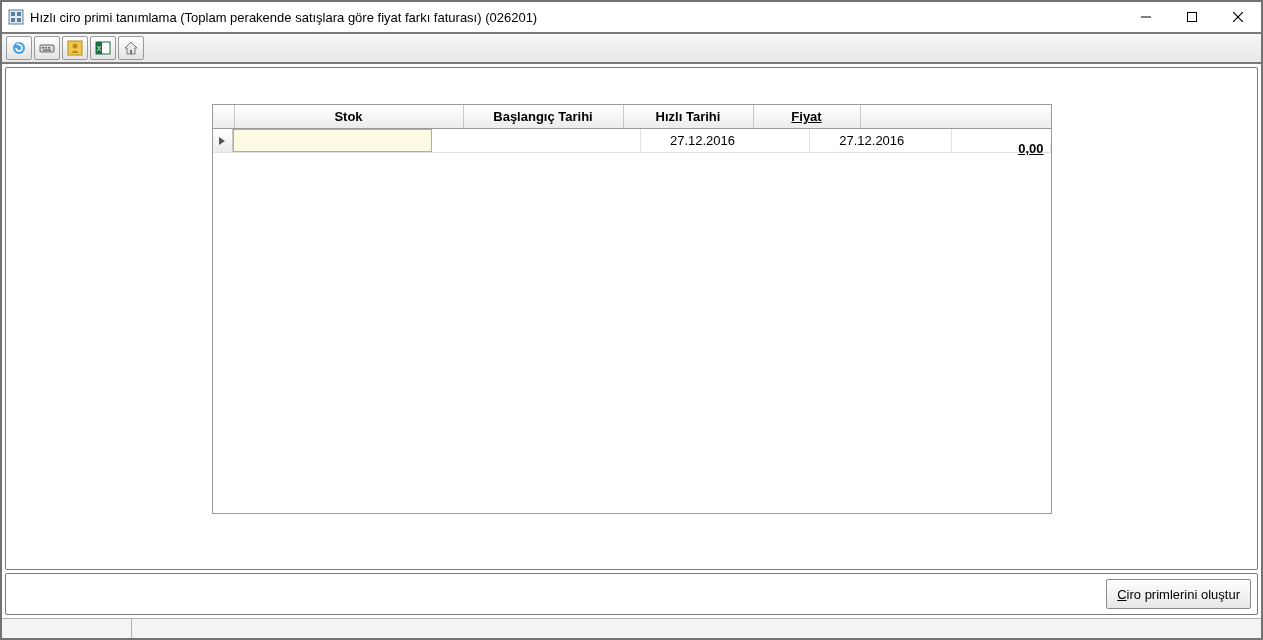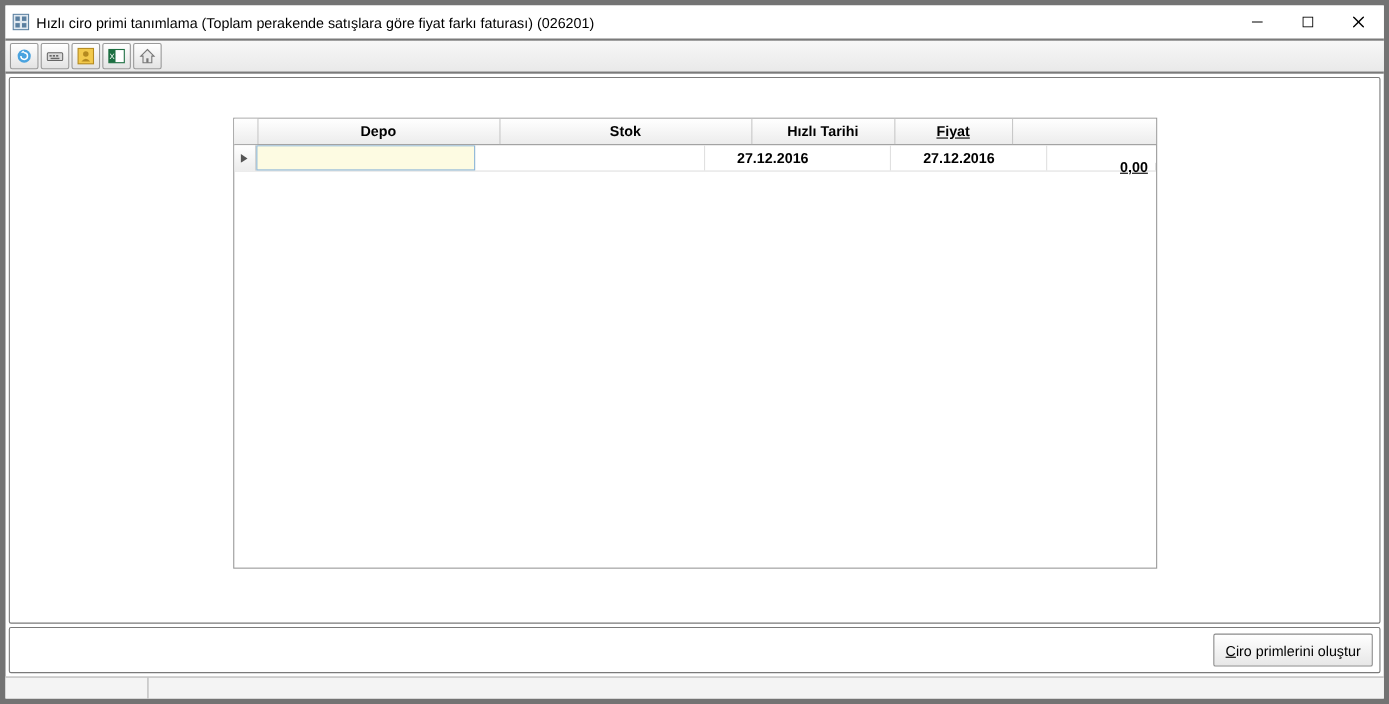--- a/index.html
+++ b/index.html
@@ -1,17 +1,17 @@
 <!DOCTYPE html>
 <html><head>
 <meta charset="utf-8">
 <style>
   * { box-sizing: border-box; margin: 0; padding: 0; }
   html, body { width: 1263px; height: 640px; font-family: "Segoe UI", Tahoma, sans-serif; font-size: 12px; overflow: hidden; background: #fff; }
-  .window { width: 1263px; height: 640px; border: 5px solid #737373; display: flex; flex-direction: column; background: #fff; }
+  .window { width: 1263px; height: 640px; border: 2px solid #737373; display: flex; flex-direction: column; background: #fff; }
   .titlebar { height: 30px; display: flex; align-items: center; padding: 0 0 0 6px; background: #fff; }
   .titlebar .app-icon { width: 16px; height: 16px; margin-right: 6px; display:flex; align-items:center; justify-content:center; }
   .titlebar .title { font-size: 13px; color: #000; flex: 0 0 auto; }
   .titlebar .spacer { flex: 1 1 auto; }
   .win-controls { display: flex; height: 30px; }
   .win-btn { width: 46px; height: 30px; display:flex; align-items:center; justify-content:center; color:#000; }
 
   .toolbar-outer { border-top: 2px solid #7a7a7a; border-bottom: 2px solid #7a7a7a; background: linear-gradient(#f7f7f7,#e9e9e9); padding: 2px 4px; height: 32px; display:flex; align-items:center; gap:2px; }
   .tbtn { width: 26px; height: 24px; border: 1px solid #9a9a9a; background: linear-gradient(#ffffff,#e3e3e3); border-radius: 2px; display:flex; align-items:center; justify-content:center; }
 
@@ -28,21 +28,21 @@
   .col-bitis { width: 130px; }
   .col-fiyat { width: 107px; text-decoration: underline; }
 
   .grid-body { flex:1; overflow:auto; }
   .grid-row { display:flex; height: 24px; border-bottom: 1px solid #e0e0e0; }
   .rowhead-cell { width: 22px; border-right: 1px solid #c8c8c8; background: linear-gradient(#ffffff,#ececec); display:flex; align-items:center; justify-content:center; color:#666; }
   .cell { border-right: 1px solid #e0e0e0; display:flex; align-items:center; padding: 0 6px; font-size: 13px; }
   .cell.editing { background: #fdfbe2; border: 1px solid #8ab4d9; padding:0; }
   .cell input { width:100%; height:100%; border:none; outline:none; background:transparent; font: inherit; padding: 0 4px; }
   .cell.right { justify-content:flex-end; font-weight: bold; margin-top: 16px; }
-  .cell.bold { font-weight: bold; margin-left: 23px; }
+  .cell.bold { font-weight: normal; margin-left: 23px; }
   .button-bar { height: 42px; border: 1px solid #7a7a7a; margin: 0 3px 3px 3px; border-radius: 2px; display:flex; justify-content:flex-end; align-items:center; padding: 0 6px; background:#fff; }
   .action-btn { height: 30px; padding: 0 10px; border: 1px solid #8a8a8a; background: linear-gradient(#ffffff,#e7e7e7); border-radius: 2px; font-size: 13px; display:flex; align-items:center; }
   .action-btn .ul { text-decoration: underline; }
 
   .statusbar { height: 20px; border-top: 1px solid #b0b0b0; background: #f4f4f4; display:flex; align-items:stretch; }
   .status-seg { border-right: 1px solid #b0b0b0; width: 130px; height:100%; }
   .status-seg:last-child { border-right:none; flex:1; }
 </style>
 </head>
 <body>
@@ -118,22 +118,22 @@
           <rect x="7" y="10" width="2" height="4" fill="#777"></rect>
         </svg>
     </div>
   </div>
 
   <div class="content">
     <div class="content-inner">
       <div class="grid">
         <div class="grid-header">
           <div class="gh rowhead"></div>
-          <div class="gh col-depo">Depo</div>
           <div class="gh col-stok">Stok</div>
+          <div class="gh col-baslangic">Başlangıç Tarihi</div>
           <div class="gh col-bitis">Hızlı Tarihi</div>
           <div class="gh col-fiyat">Fiyat</div>
         </div>
         <div class="grid-body">
           <div class="grid-row">
             <div class="rowhead-cell">
               <svg width="8" height="8" viewBox="0 0 8 8">
                   <polygon points="1,0 7,4 1,8" fill="#555"></polygon>
                 </svg>
             </div>

